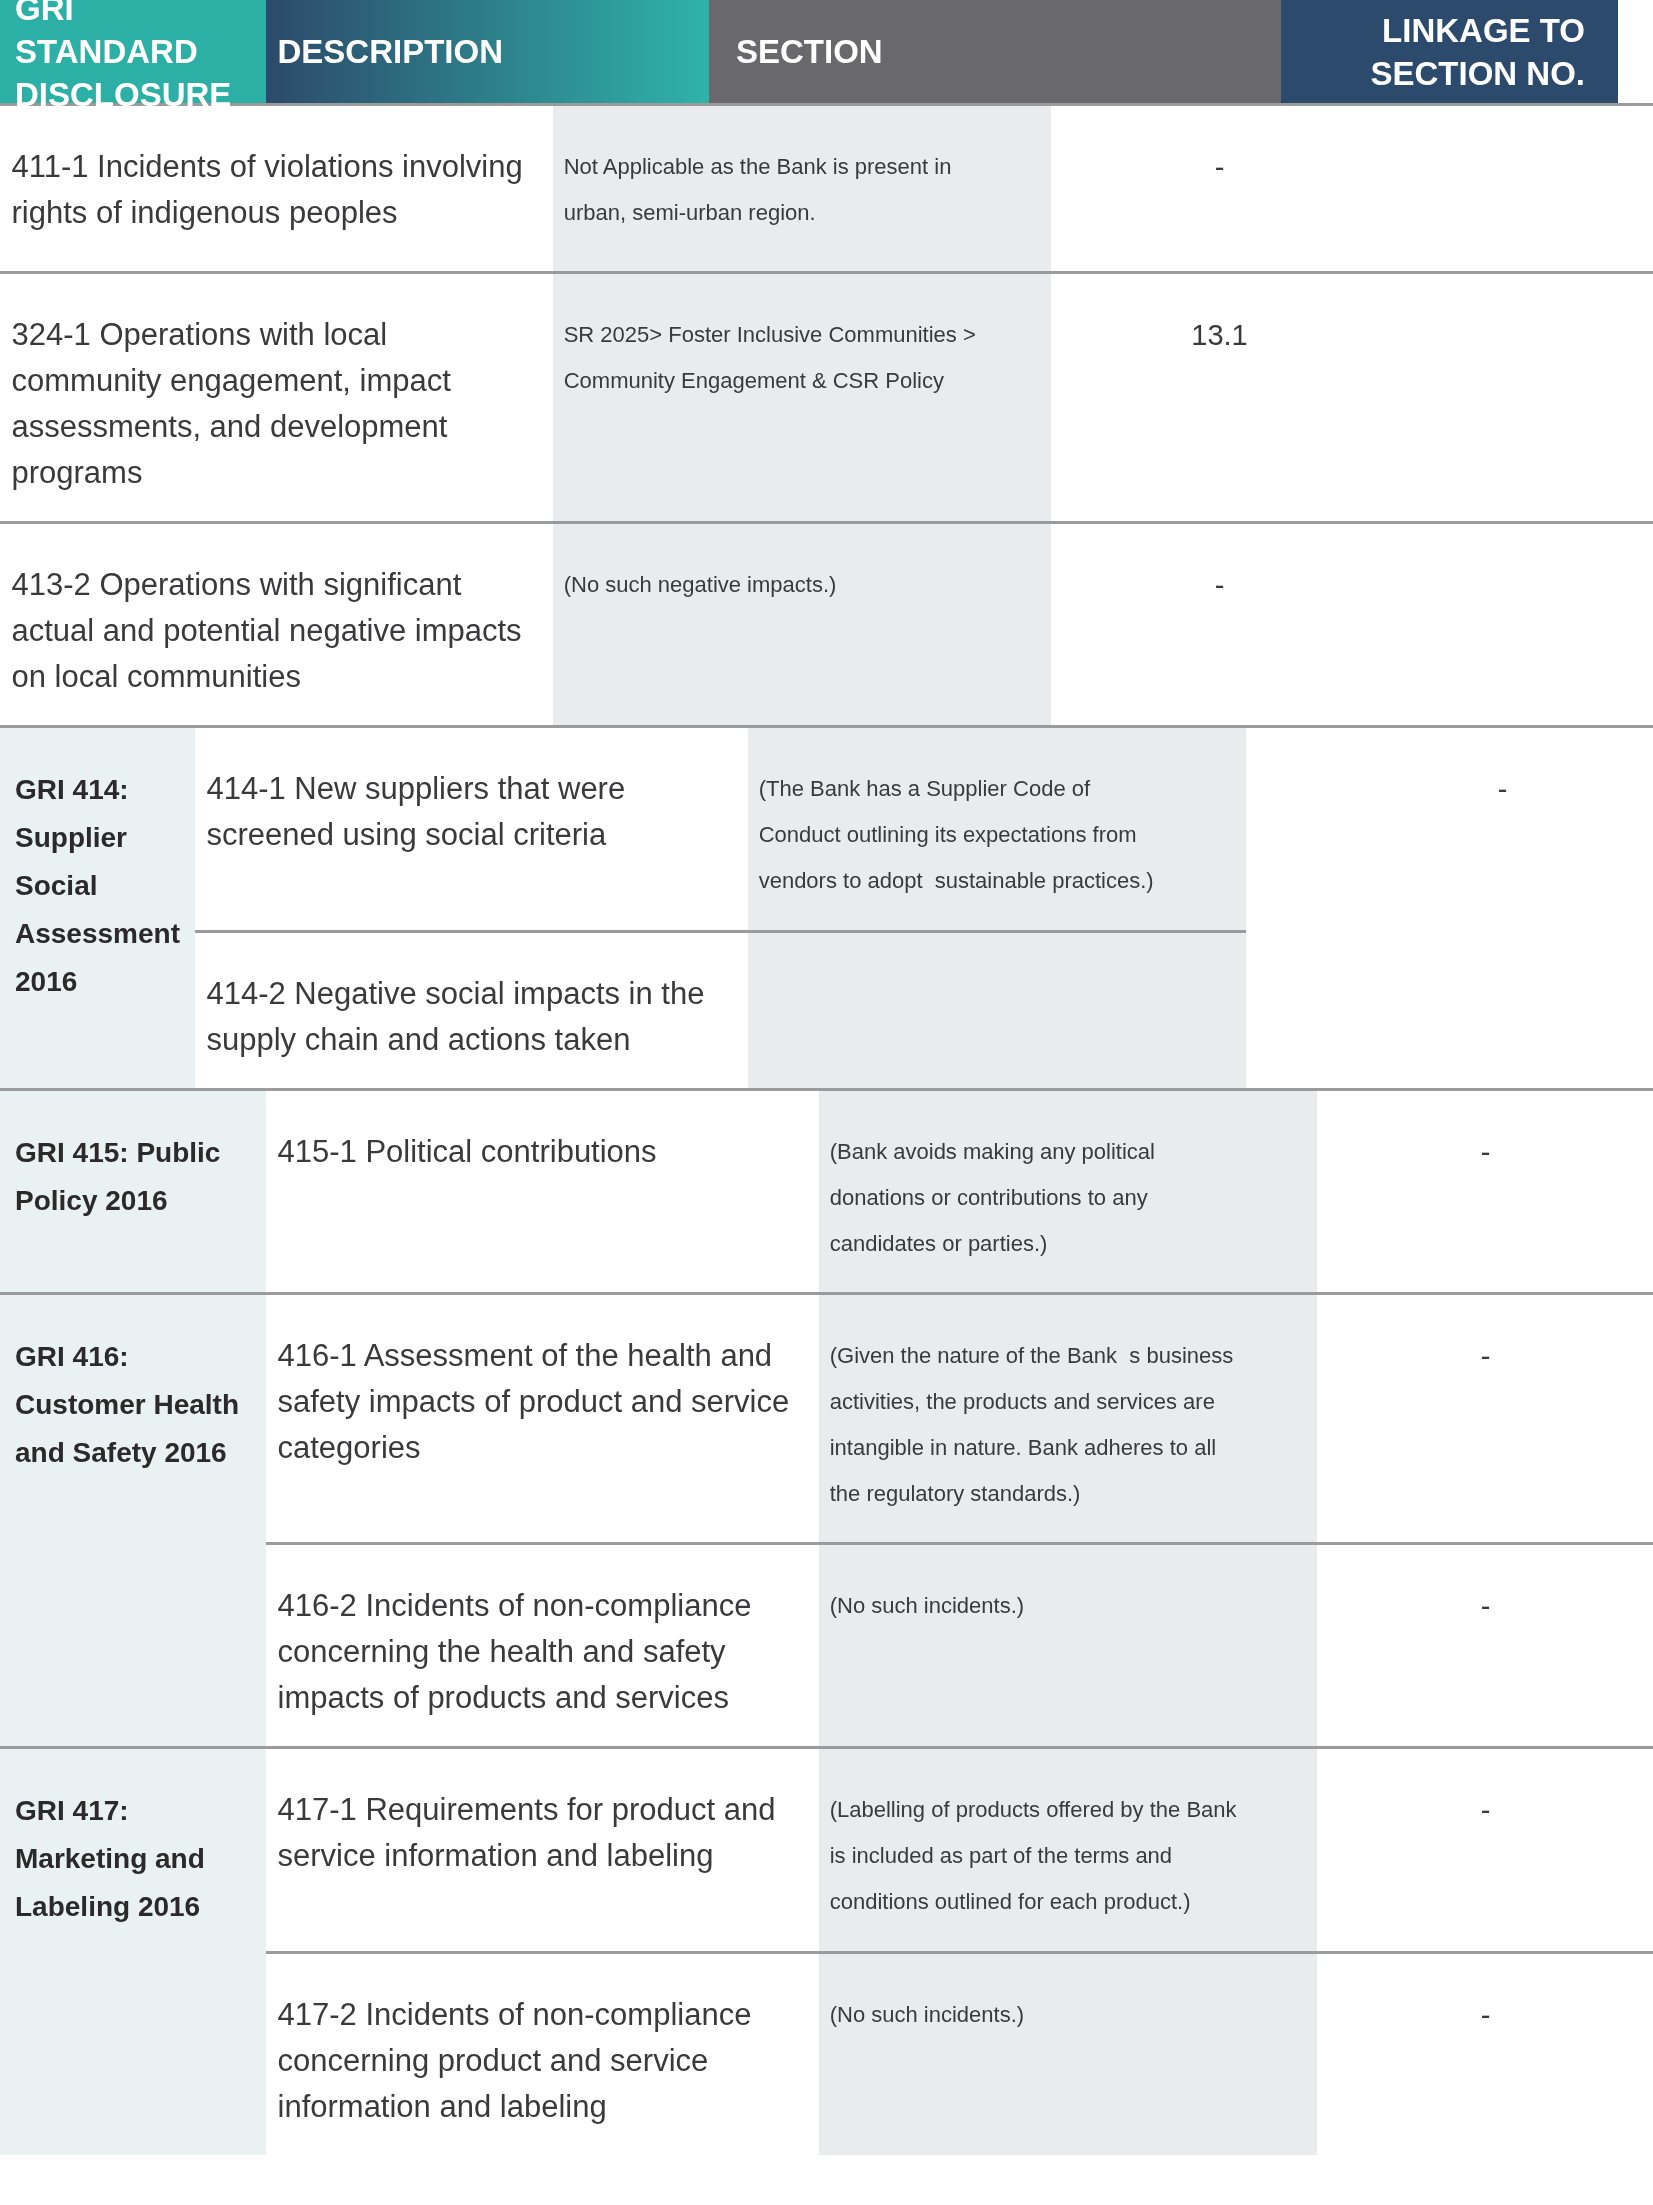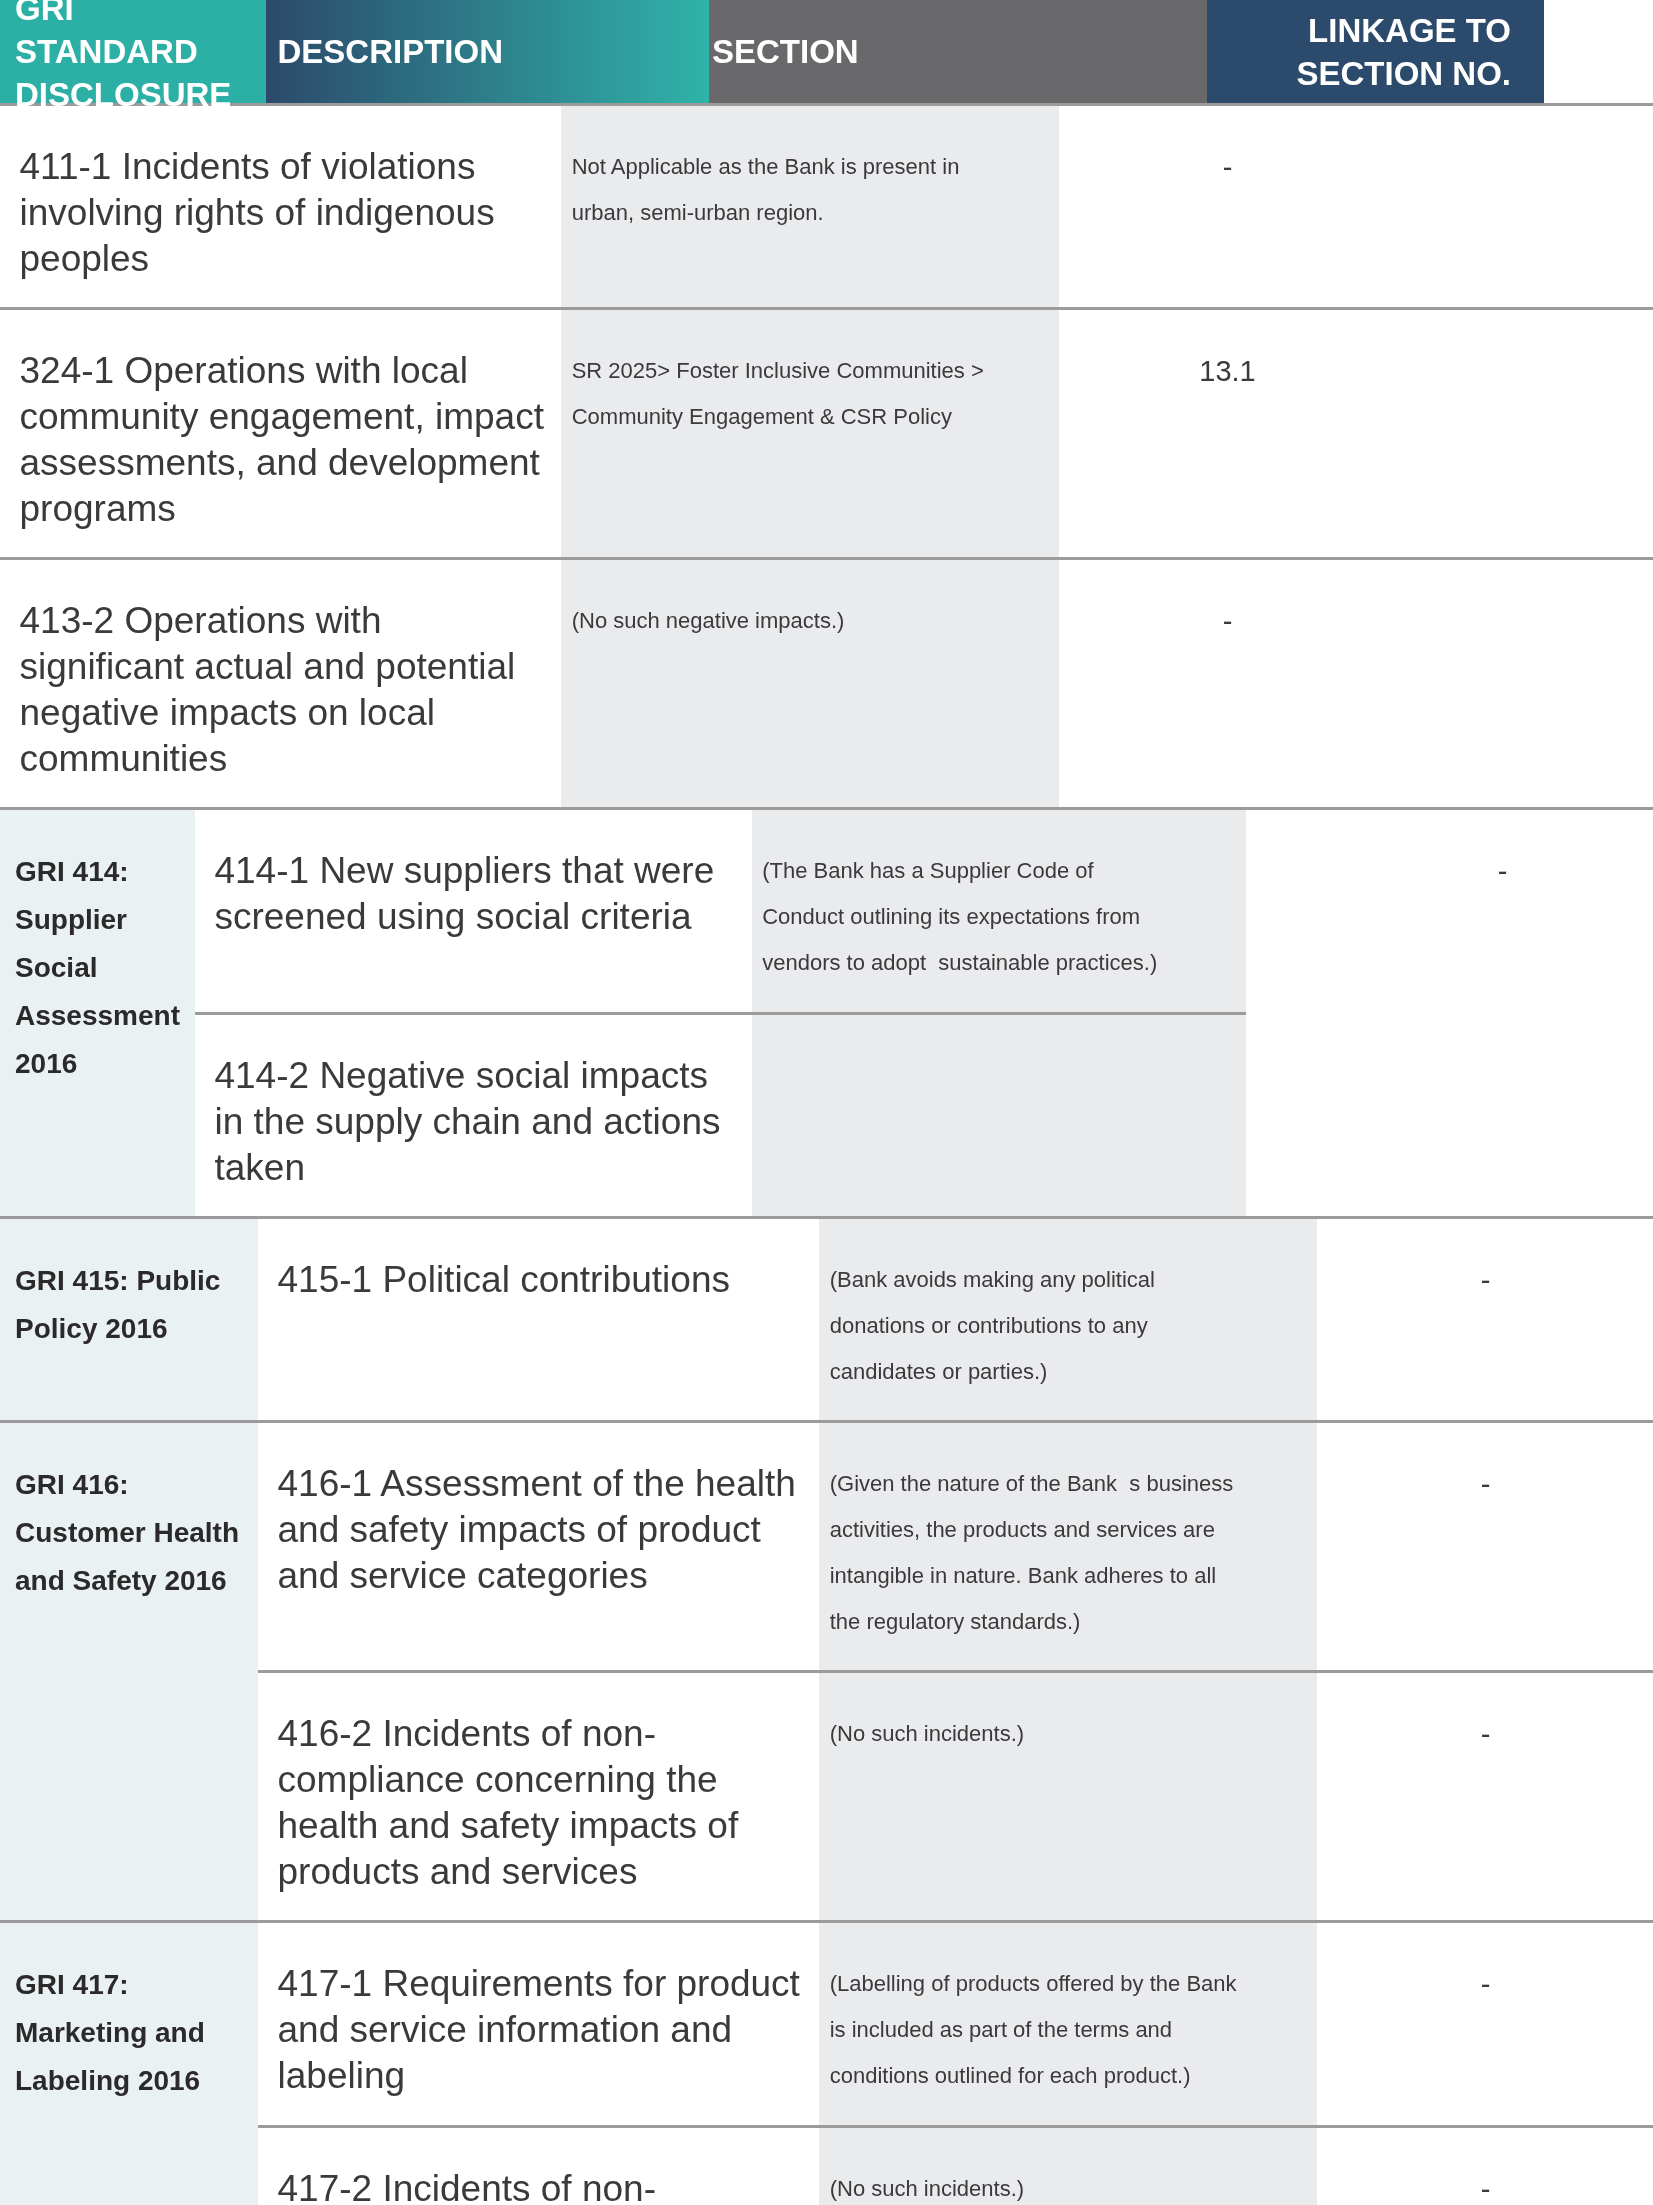--- a/index.html
+++ b/index.html
@@ -6,36 +6,36 @@
   html,body{margin:0;padding:0;background:#ffffff;}
   body{font-family:"Liberation Sans",sans-serif;-webkit-font-smoothing:antialiased;}
   .page{width:1654px;min-height:2205px;background:#ffffff;}
 
   
   .header{display:flex;height:103px;}
   .hcell{display:flex;align-items:center;box-sizing:border-box;
          color:#ffffff;font-weight:bold;font-size:33px;line-height:43px;}
   .h1{width:266px;background:#2CB0A6;padding-left:15px;padding-right:25px;}
   .h2{width:443px;background:linear-gradient(90deg,#2C4A6B 0%,#2FB3A9 100%);padding-left:11.5px;}
-  .h3{width:498px;background:#69686B;padding-left:3px;}
+  .h3{width:572px;background:#69686B;padding-left:27px;}
   .h4{width:337px;background:#2C4A6C;justify-content:center;text-align:right;padding:0 33px;}
 
   
   .group{display:flex;border-top:3.3px solid #9B9B9B;}
   .std{width:266px;box-sizing:border-box;background:#E9F1F2;
        padding:38px 15px 16.5px 15px;
        font-weight:bold;font-size:28px;line-height:48px;color:#2C292B;}
   .rights{display:flex;flex-direction:column;flex:1;}
   .subrow{display:flex;}
   .subrow + .subrow{border-top:3.3px solid #9B9B9B;}
   .mid{display:flex;flex-direction:column;width:1139px;}
   .mid .subrow{width:1051px;}
 
   .desc{width:553px;box-sizing:border-box;background:#ffffff;
-        padding:38px 16.5px 25px 11.5px;font-size:37px;line-height:46px;color:#3A393B;margin-left:8px;}
+        padding:38px 16.5px 25px 11.5px;font-size:31px;line-height:46px;color:#3A393B;}
   .sect{width:498px;box-sizing:border-box;background:#EAEBEC;
         padding:38px 70px 25px 10.7px;font-size:22px;line-height:46px;color:#3A393B;}
   .link{width:337px;box-sizing:border-box;background:#ffffff;
         padding-top:38px;text-align:center;font-size:29px;line-height:46px;color:#3A393B;}
   .link-merged{width:337px;box-sizing:border-box;background:#ffffff;
         padding-top:38px;text-align:center;font-size:29px;line-height:46px;color:#3A393B;}
 
   
   .mh200{min-height:165px}.mh205{min-height:169px}.mh245{min-height:202px}
   .mh165{min-height:136px}.mh195{min-height:161px}.mh290{min-height:239px}

